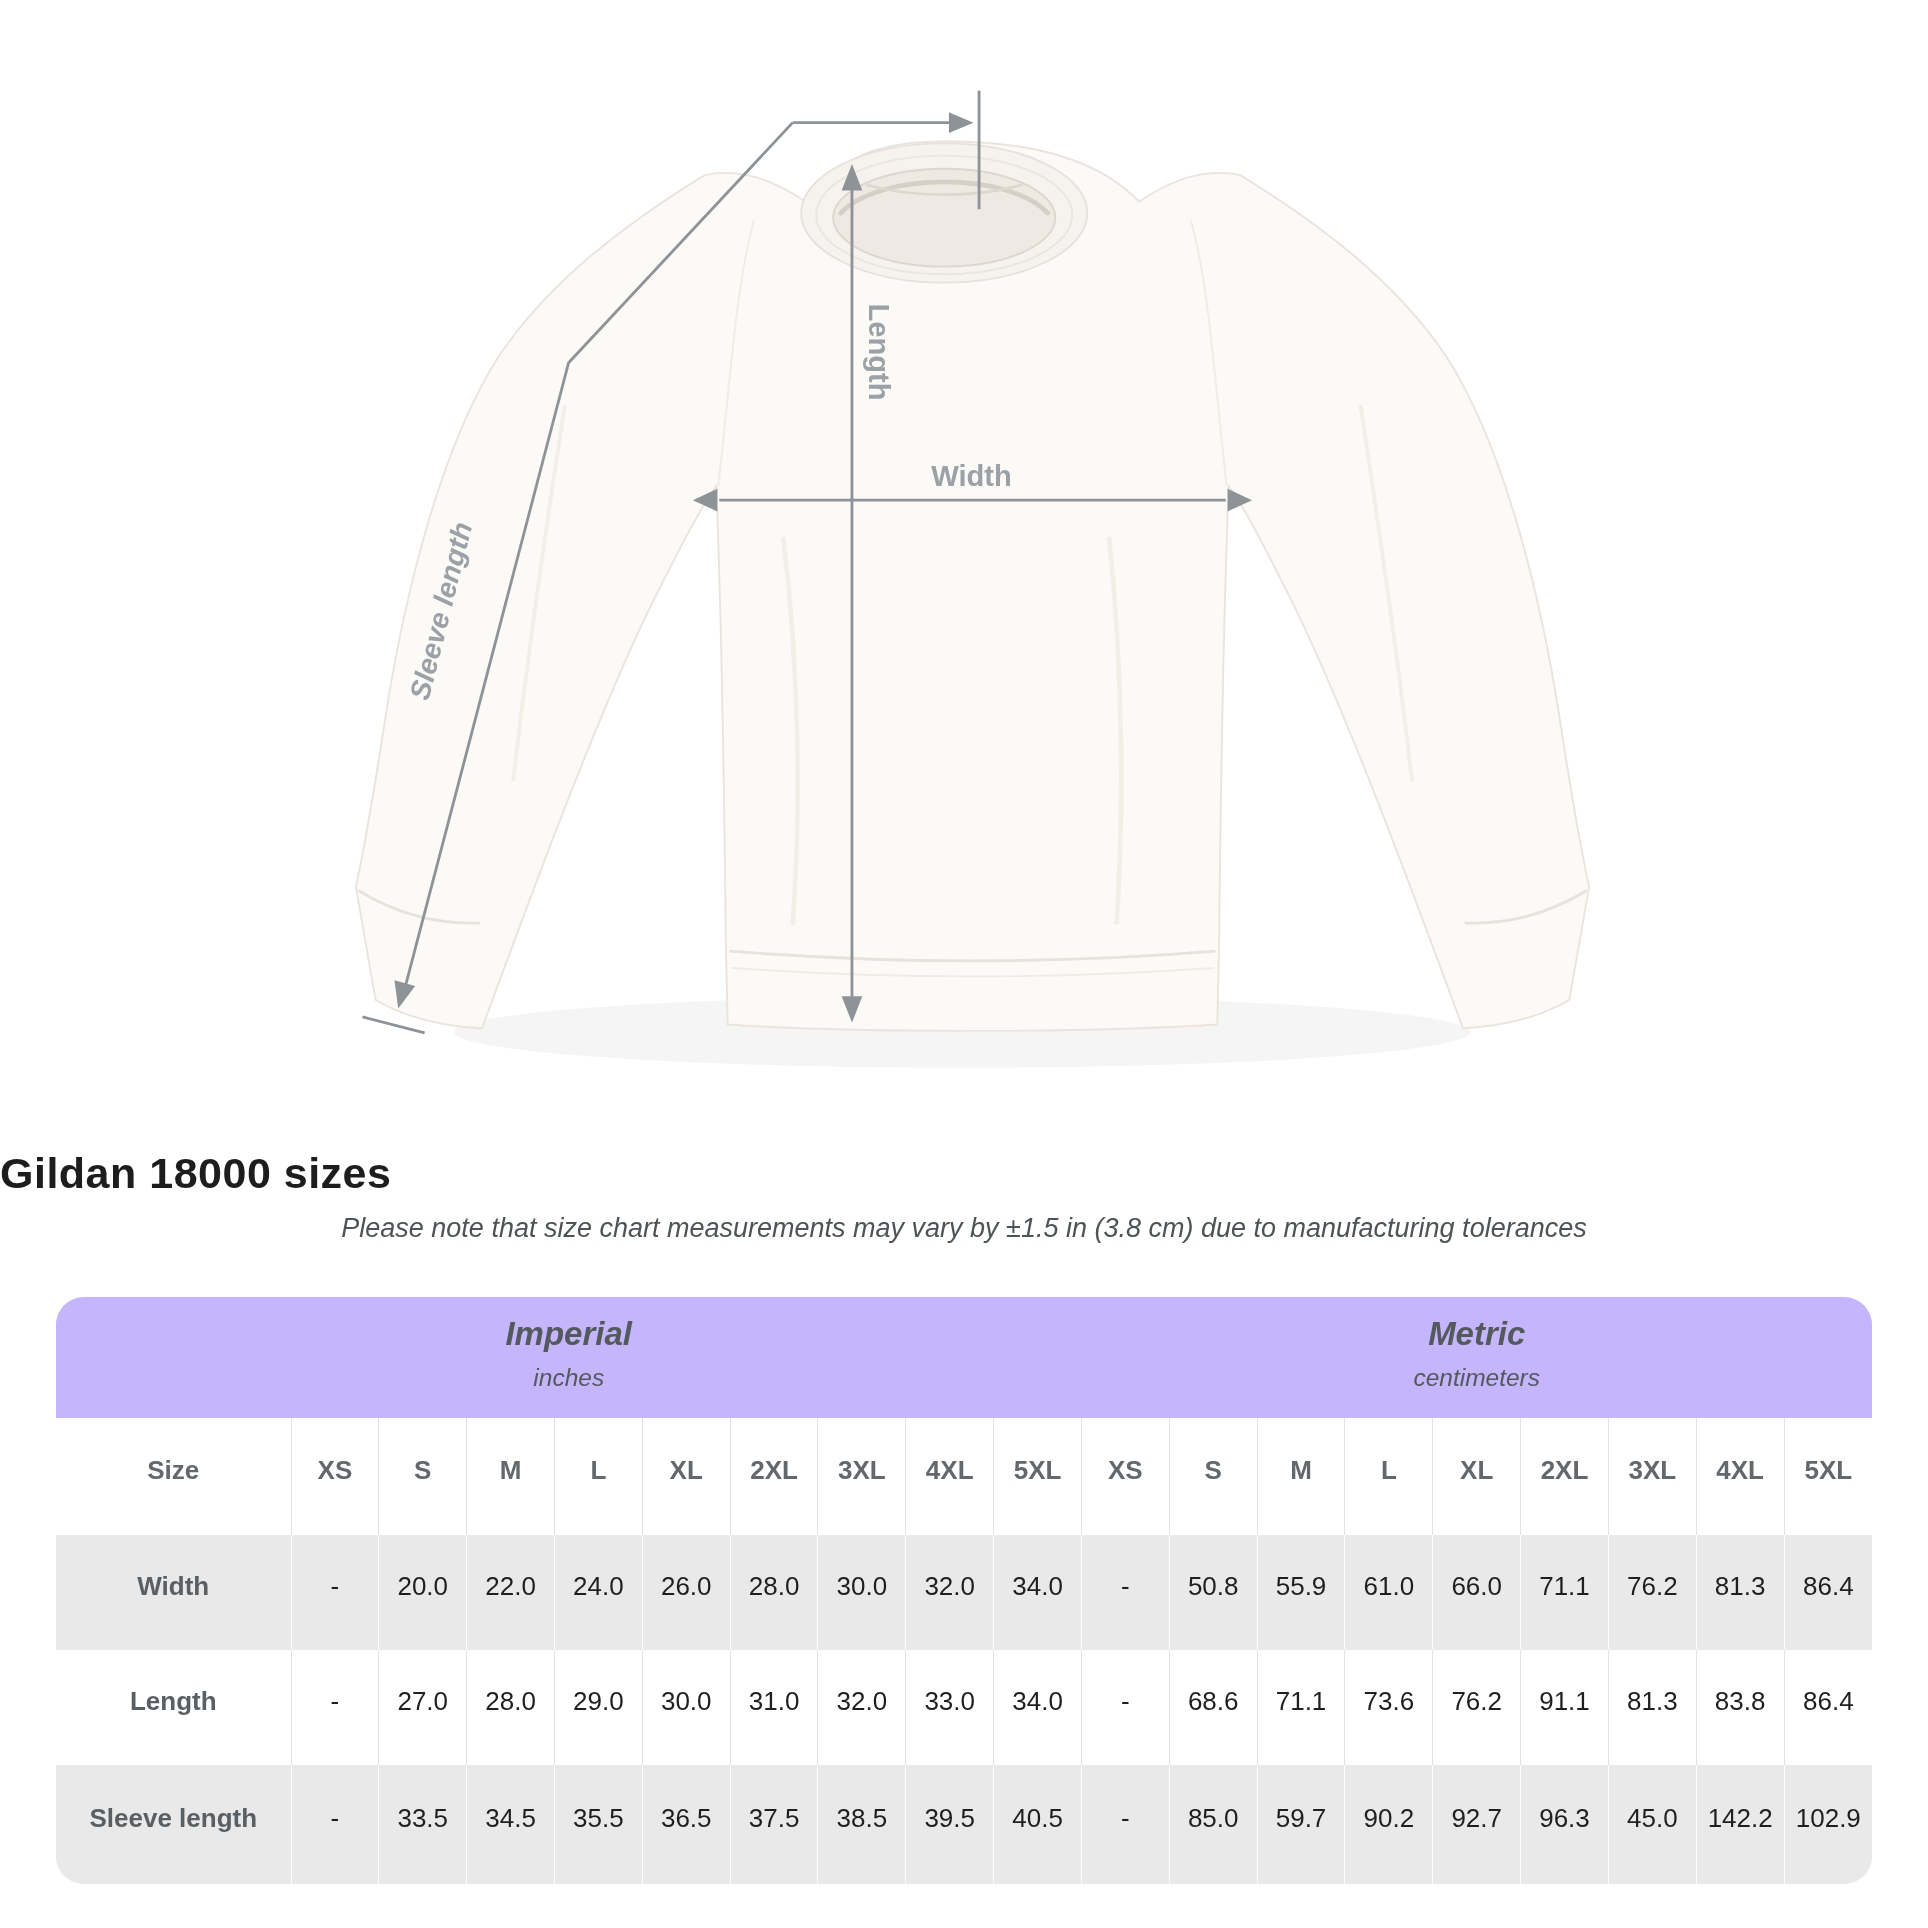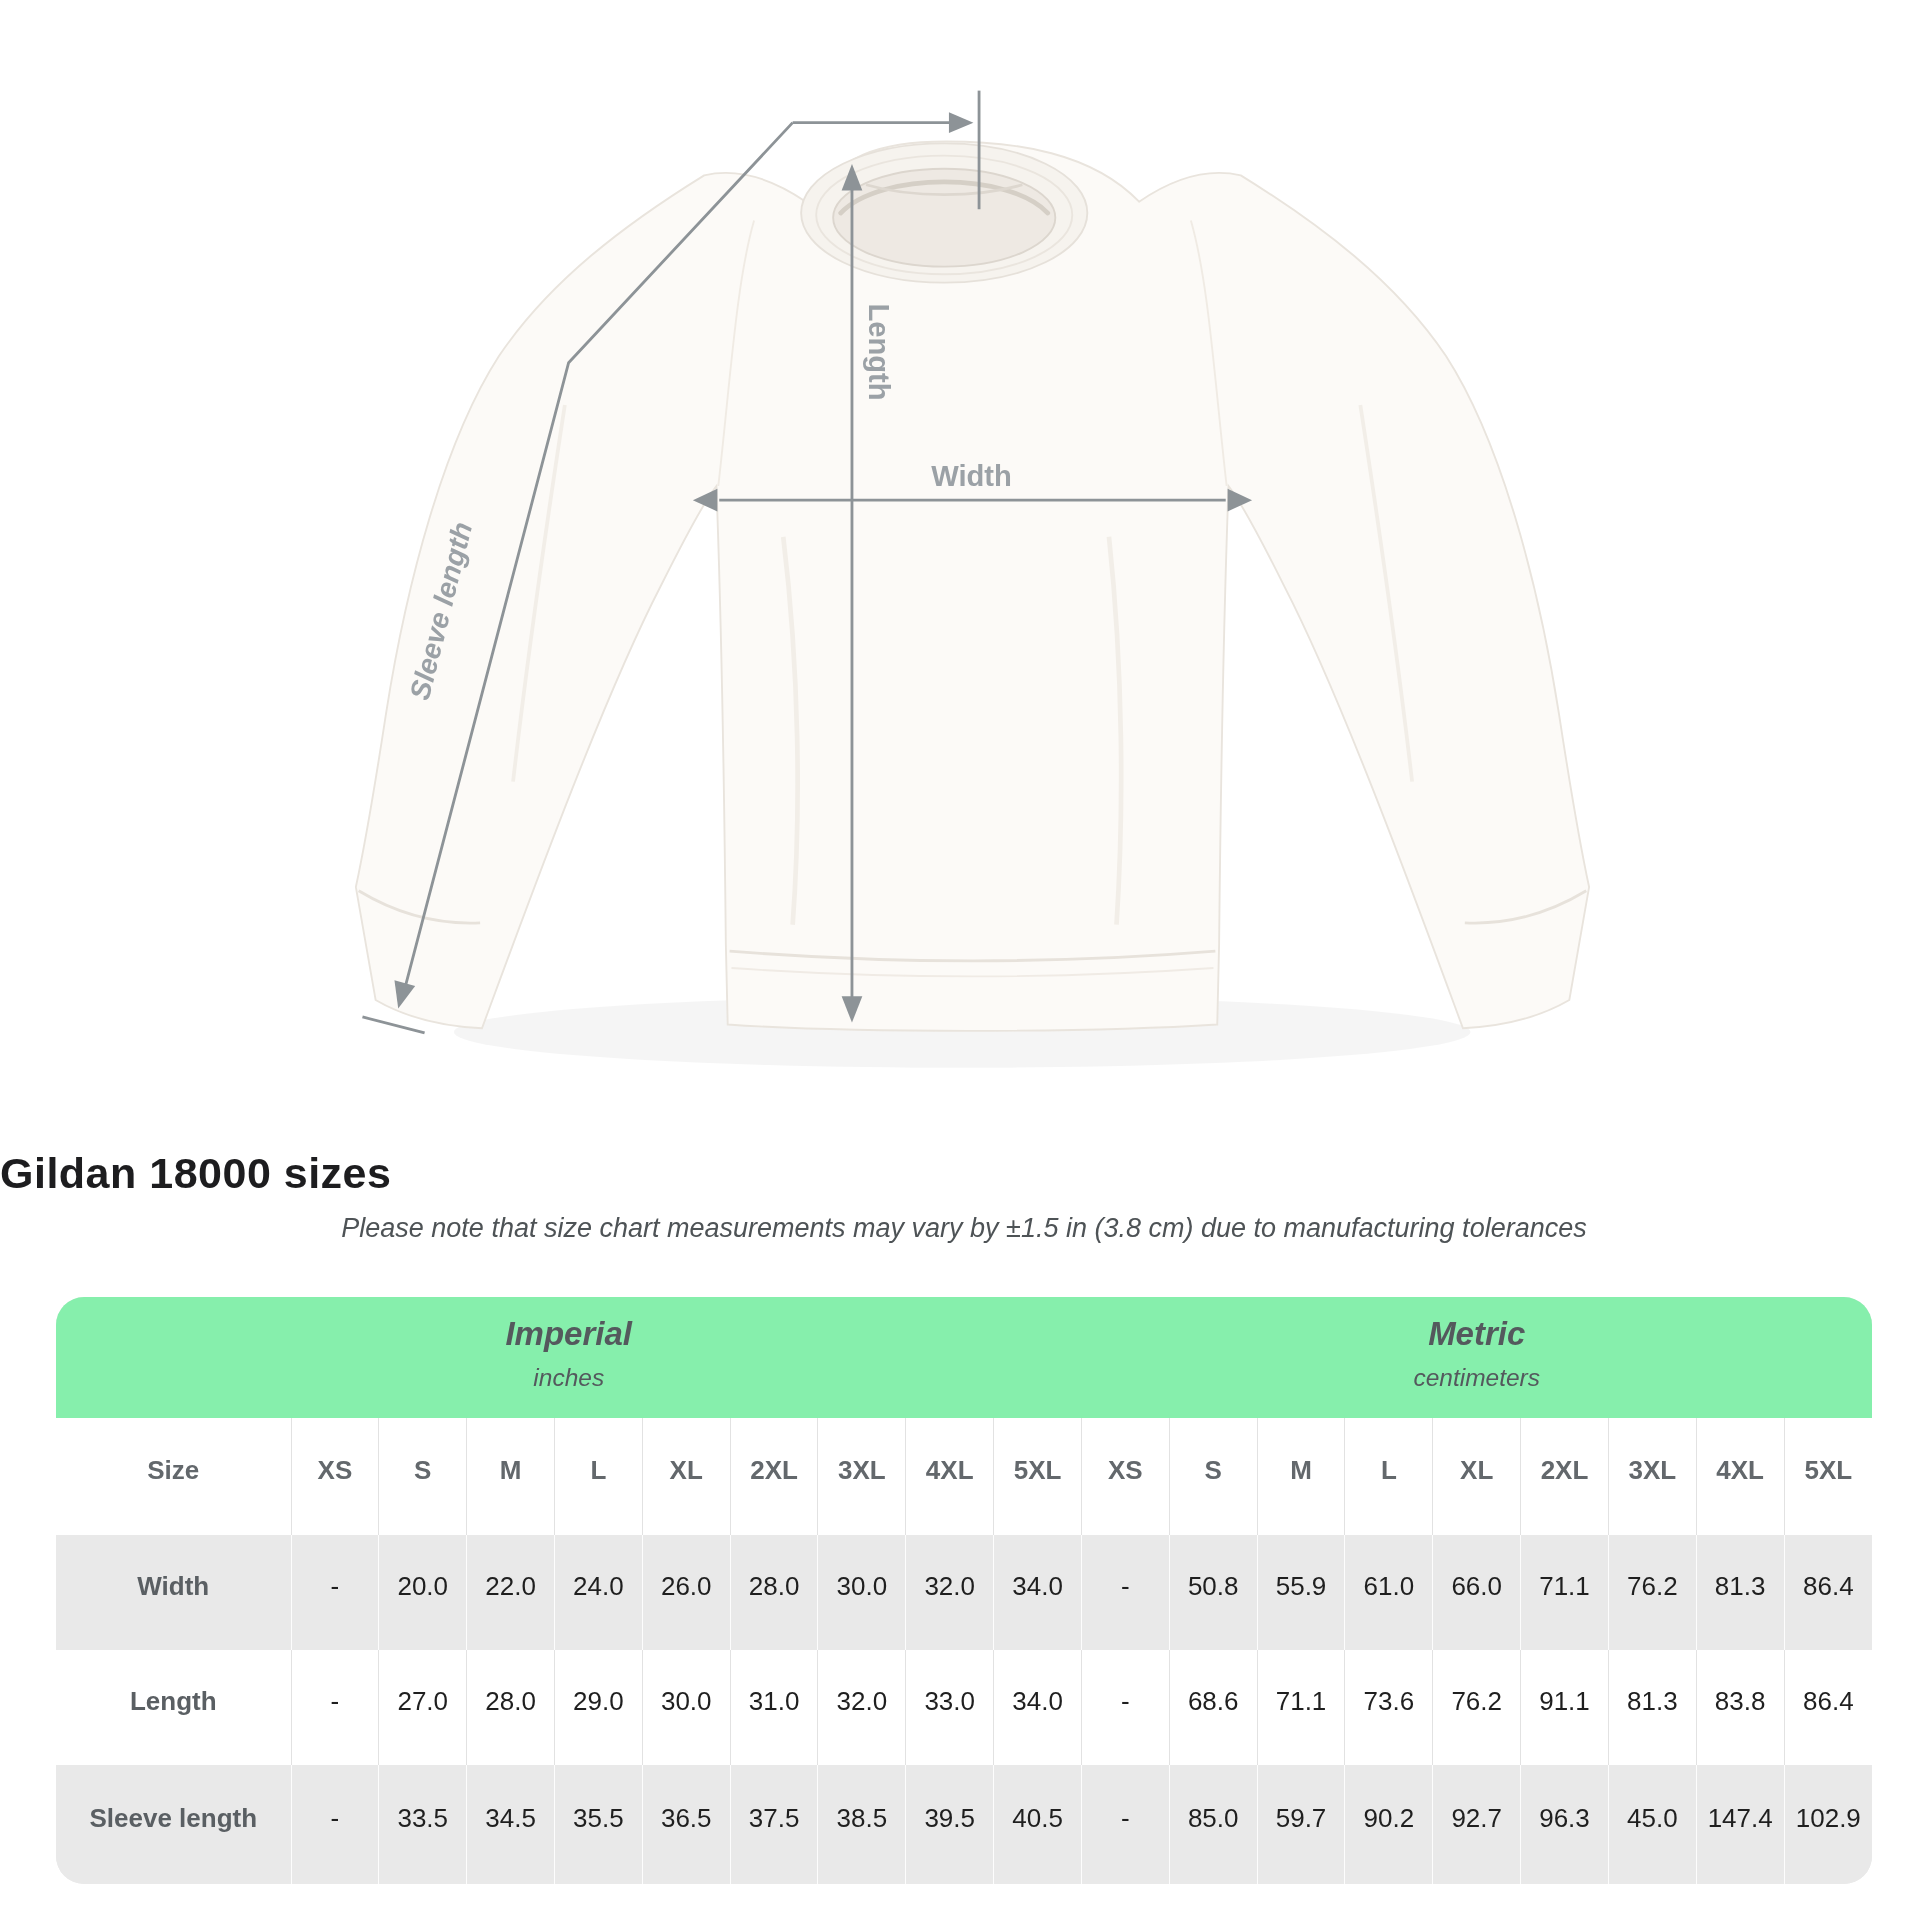--- a/index.html
+++ b/index.html
@@ -25,21 +25,21 @@
   col.c-size{width:235px;}
   td{
     text-align:center;vertical-align:middle;padding:0 0 11.3px;
     font-size:26px;color:#1f1f1f;
   }
   tr.group-row{height:121px;}
   tr.head-row{height:117px;}
   tr.data-row{height:115px;}
   tr.last-row{height:119px;}
 
-  tr.group-row td{background:#86efac;padding:9.4px 0 17px;}
+  tr.group-row td{background:#c4b5fd;padding:9.4px 0 17px;}
   .g-label{font-weight:bold;font-style:italic;font-size:33px;color:#54595d;}
   .g-unit{font-style:italic;font-size:24.5px;color:#54595d;margin-top:11.3px;}
 
   tr.head-row td{
     background:#ffffff;font-weight:bold;color:#63686c;
     border-left:1.9px solid #e2e2e2;
   }
   tr.white td{background:#ffffff;border-left:1.9px solid #e2e2e2;}
   tr.gray td{background:#e9e9e9;border-left:1.9px solid #fdfdfd;}
   tr.head-row td:first-child,
@@ -237,19 +237,19 @@
         <td>38.5</td>
         <td>39.5</td>
         <td>40.5</td>
         <td class="group-div">-</td>
         <td>85.0</td>
         <td>59.7</td>
         <td>90.2</td>
         <td>92.7</td>
         <td>96.3</td>
         <td>45.0</td>
-        <td>147.4</td>
+        <td>142.2</td>
         <td>102.9</td>
       </tr>
     </tbody>
   </table>
 </div>
 
 
 </body></html>

